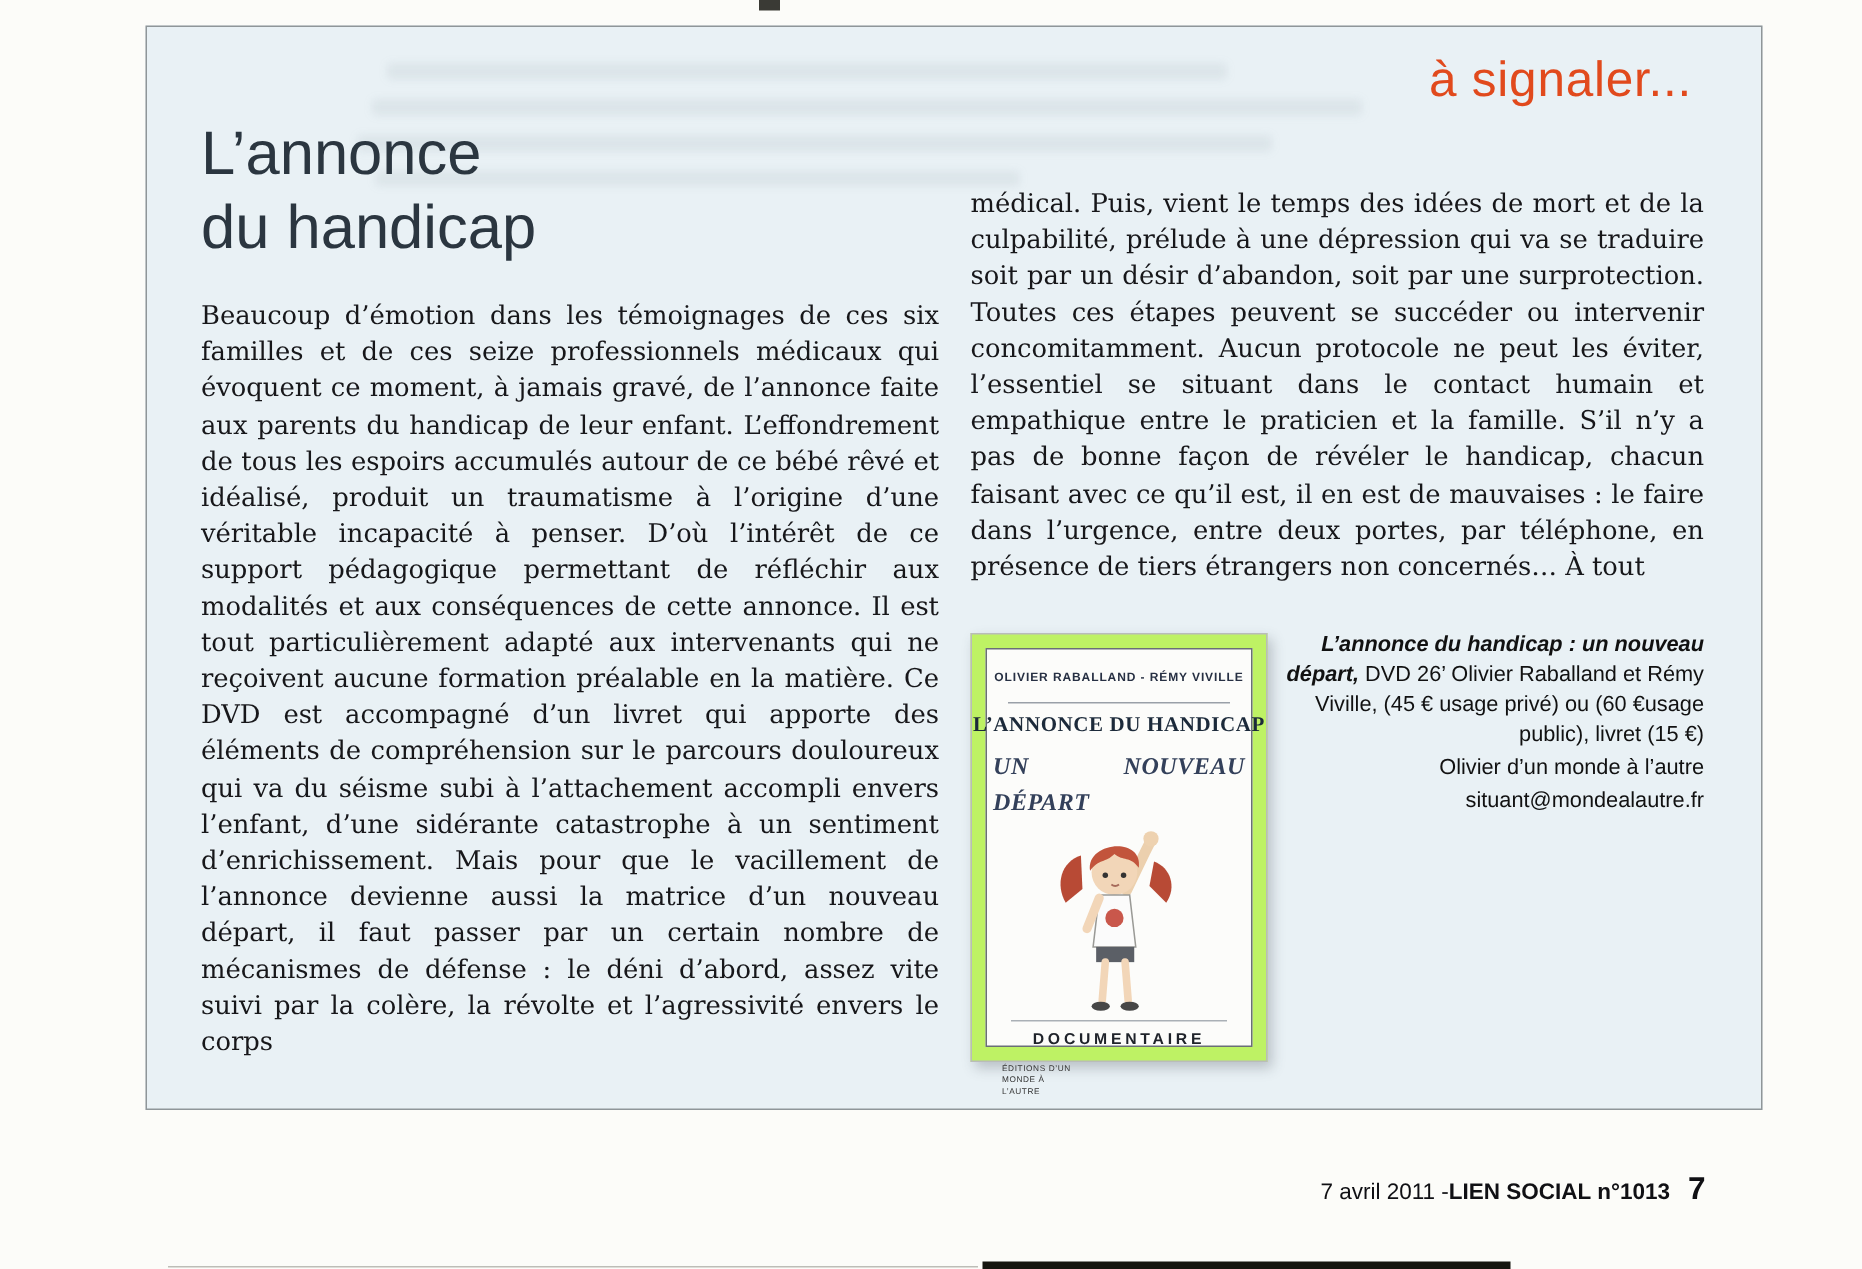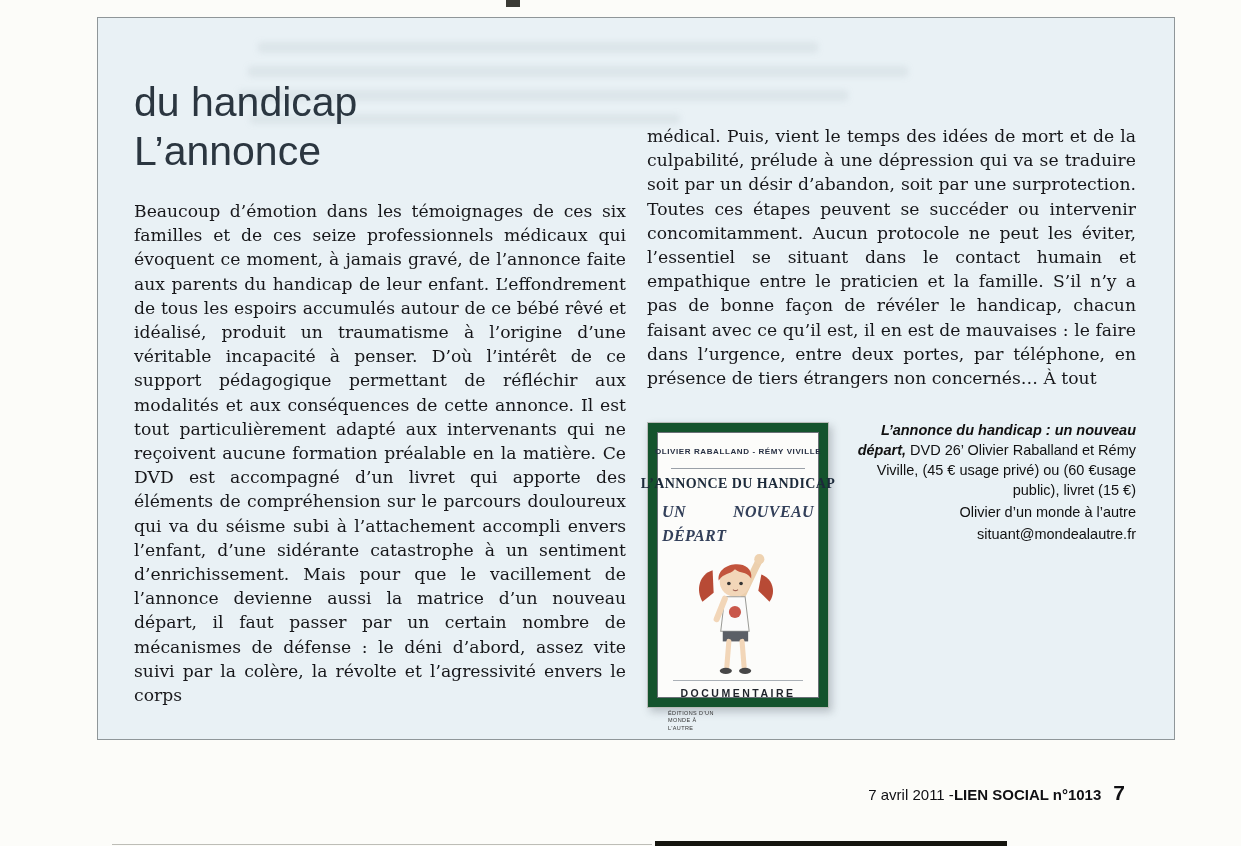--- a/index.html
+++ b/index.html
@@ -36,22 +36,22 @@
     hyphens:auto;
   }
   .col p{margin:0;}
   .col-left{left:36px;top:181px;width:492px;}
   .col-right{left:549px;top:106px;width:489px;}
   .media-flow{margin-top:11px;}
   .media-flow::after{content:"";display:block;clear:both;}
 
   
   .dvd-cover{
-    float:left;width:182px;height:286px;margin:2px 9px 6px 0;
-    background:#14532d;border:1px solid #b9bcb9;
+    float:left;width:198px;height:286px;margin:2px 9px 6px 0;
+    background:#bef264;border:1px solid #b9bcb9;
     box-shadow:3px 4px 8px rgba(60,70,80,.28);
     padding:9px;box-sizing:border-box;
   }
   .dvd-inner{
     width:100%;height:100%;border:1px solid #6a6f76;background:#fcfcfa;
     display:flex;flex-direction:column;align-items:center;
     box-sizing:border-box;padding:7px 4px 4px;
   }
   .dvd-authors{
     font-family:"Liberation Sans", sans-serif;font-size:8px;font-weight:bold;
@@ -81,21 +81,21 @@
   
   .caption{
     font-family:"Liberation Sans", sans-serif;
     font-size:14.5px;line-height:20px;text-align:right;
     margin-top:30px;color:#111;
   }
   .cap-bold{font-weight:bold;font-style:italic;}
   .cap-line{margin-top:2px;}
 
   .footer{
-    position:absolute;top:781px;right:116px;
+    position:absolute;top:781px;right:104px;
     font-family:"Liberation Sans", sans-serif;font-size:15px;color:#101014;
     display:flex;align-items:baseline;
   }
   .footer .journal{font-weight:bold;}
   .footer .pageno{font-weight:bold;font-size:21px;margin-left:12px;}
 
   
   .scan-bar{position:absolute;bottom:0;left:655px;width:352px;height:5px;background:#15150f;}
   .scan-line{position:absolute;bottom:1px;left:112px;width:540px;height:1px;background:#bdbdb7;}
   .scan-tick{position:absolute;top:0;left:506px;width:14px;height:7px;background:#3a3a35;}
@@ -103,24 +103,25 @@
 </head>
 <body>
 
 <div class="panel">
 
   <div class="ghost g1"></div>
   <div class="ghost g2"></div>
   <div class="ghost g3"></div>
   <div class="ghost g4"></div>
 
+  <div class="tag">à signaler...</div>
 
   <div class="title">
+    <div>L’annonce</div>
     <div>du handicap</div>
-    <div>L’annonce</div>
   </div>
 
   <div class="col col-left">
     <p>Beaucoup d’émotion dans les témoignages de ces six familles et de ces seize professionnels médicaux qui évoquent ce moment, à jamais gravé, de l’annonce faite aux parents du handicap de leur enfant. L’effondrement de tous les espoirs accumulés autour de ce bébé rêvé et idéalisé, produit un traumatisme à l’origine d’une véritable incapacité à penser. D’où l’intérêt de ce support pédagogique permettant de réfléchir aux modalités et aux conséquences de cette annonce. Il est tout particulièrement adapté aux intervenants qui ne reçoivent aucune formation préalable en la matière. Ce DVD est accompagné d’un livret qui apporte des éléments de compréhension sur le parcours douloureux qui va du séisme subi à l’attachement accompli envers l’enfant, d’une sidérante catastrophe à un sentiment d’enrichissement. Mais pour que le vacillement de l’annonce devienne aussi la matrice d’un nouveau départ, il faut passer par un certain nombre de mécanismes de défense : le déni d’abord, assez vite suivi par la colère, la révolte et l’agressivité envers le corps</p>
   </div>
 
   <div class="col col-right">
     <p>médical. Puis, vient le temps des idées de mort et de la culpabilité, prélude à une dépression qui va se traduire soit par un désir d’abandon, soit par une surprotection. Toutes ces étapes peuvent se succéder ou intervenir concomitamment. Aucun protocole ne peut les éviter, l’essentiel se situant dans le contact humain et empathique entre le praticien et la famille. S’il n’y a pas de bonne façon de révéler le handicap, chacun faisant avec ce qu’il est, il en est de mauvaises : le faire dans l’urgence, entre deux portes, par téléphone, en présence de tiers étrangers non concernés… À tout</p>
 
     <div class="media-flow">

